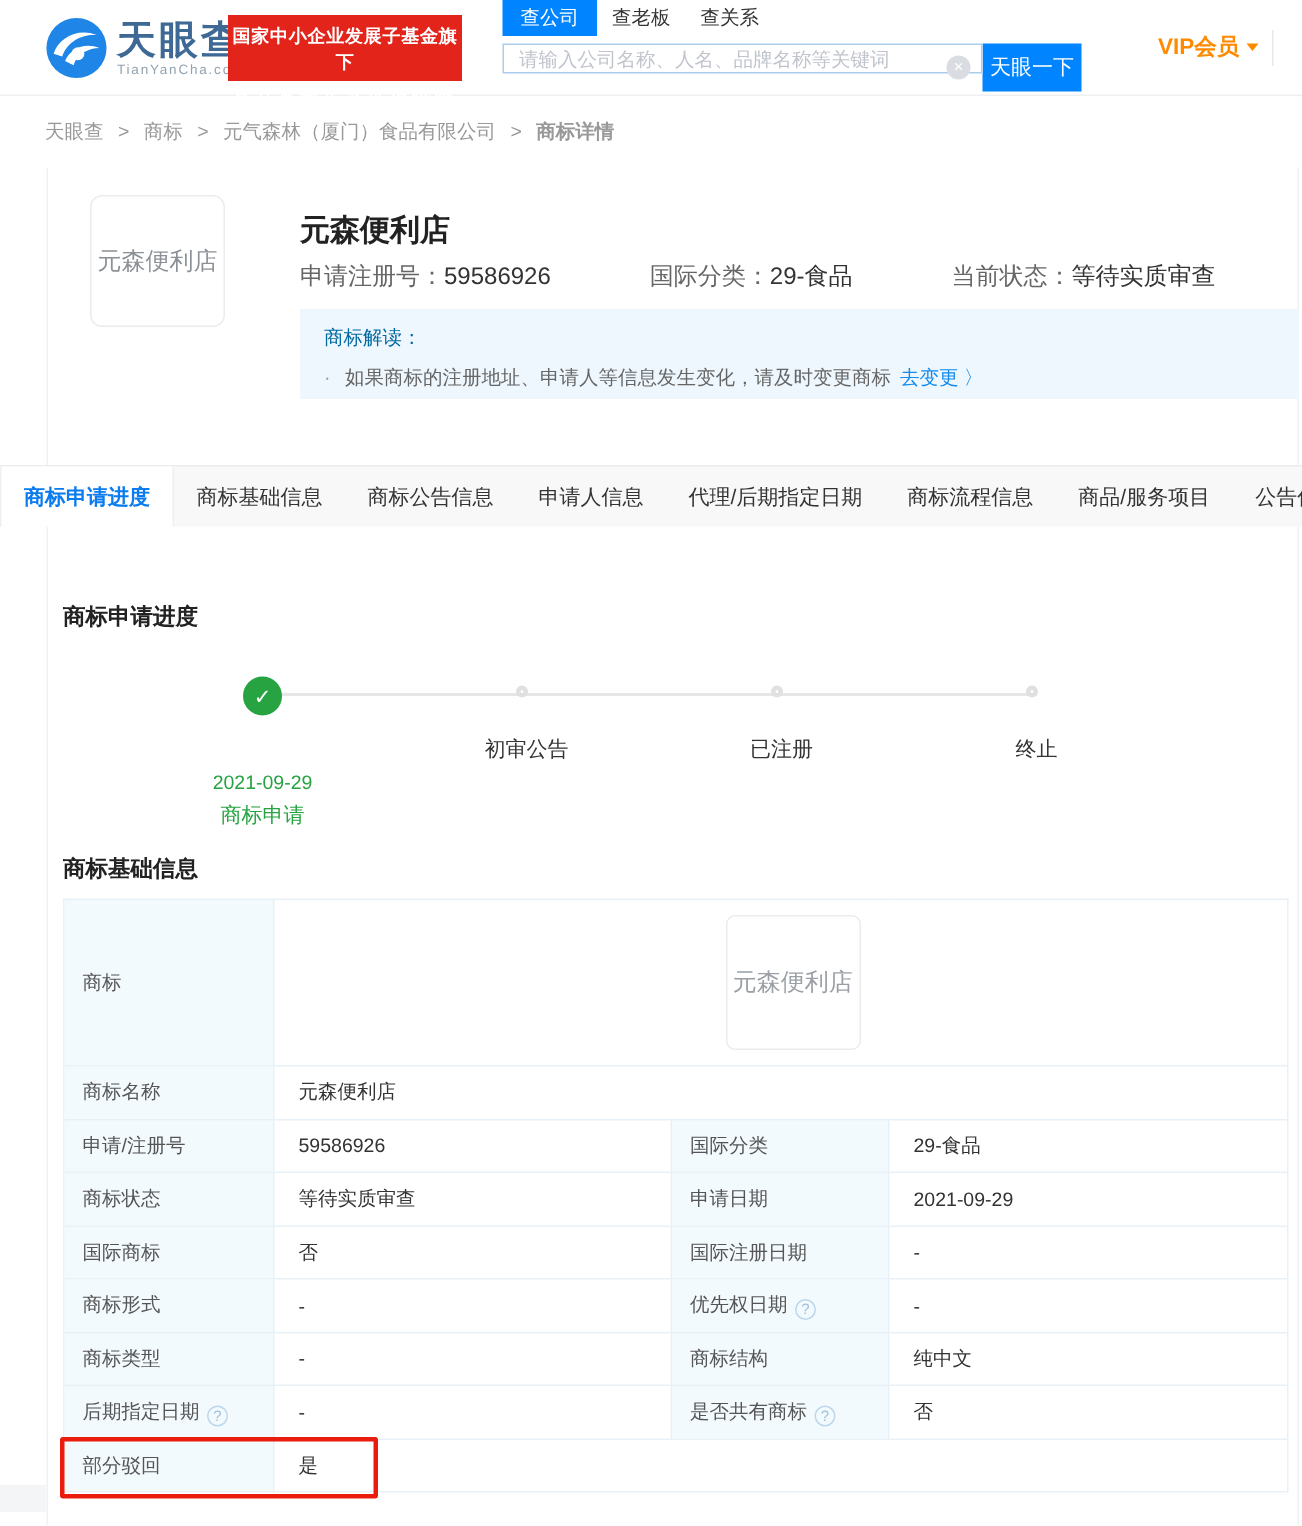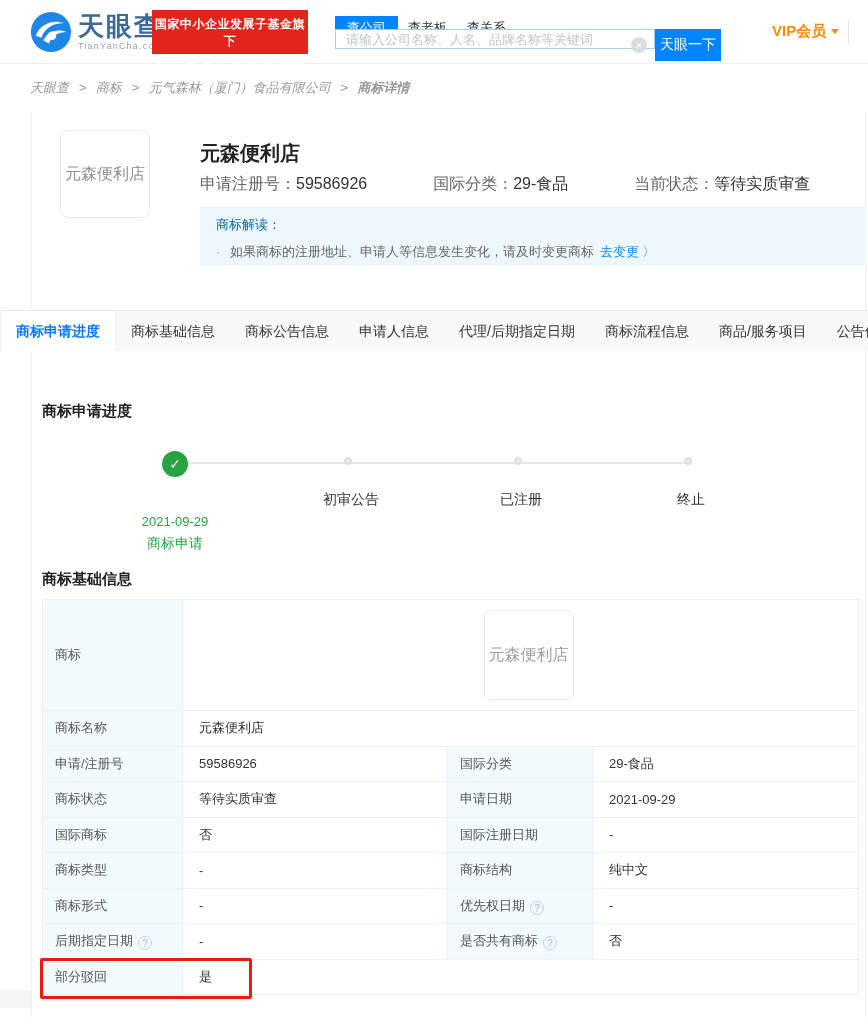--- a/index.html
+++ b/index.html
@@ -11,33 +11,33 @@
   
   .hdr { position:absolute; top:0; left:0; width:868px; height:64px; border-bottom:1px solid #f0f0f0; background:#fff; }
   .logo { position:absolute; left:30px; top:11px; display:flex; align-items:center; }
   .logo svg { width:42px; height:42px; }
   .logo-txt { margin-left:6px; }
   .logo-title { font-size:26px; font-weight:bold; color:#3d6994; letter-spacing:2px; line-height:26px; }
   .logo-domain { font-size:9px; color:#93a3b1; letter-spacing:1.2px; margin-top:2px; }
   .badge { position:absolute; left:152px; top:10px; width:156px; height:44px; background:#e2241b; color:#fff; text-align:center; padding-top:6px; }
   .badge-l1 { font-size:12px; font-weight:bold; letter-spacing:0.5px; }
   .badge-l2 { font-size:12px; font-weight:bold; letter-spacing:3px; margin-top:3px; }
-  .stabs { position:absolute; left:335px; top:16px; display:flex; align-items:flex-end; font-size:13px; }
+  .stabs { position:absolute; left:335px; top:0; display:flex; align-items:flex-end; font-size:13px; }
   .stab { padding:3px 10px; color:#333; cursor:pointer; }
   .stab.active { background:#0084ff; color:#fff; padding:3px 12px; }
   .sbox { position:absolute; left:335px; top:29px; display:flex; }
   .sinput { width:320px; height:20px; border:1px solid #abcdec; padding:0 28px 0 10px; font-size:13px; color:#333; outline:none; }
   .sinput::placeholder { color:#c0c4cc; }
   .sclear { position:absolute; left:296px; top:8px; width:16px; height:16px; border-radius:50%; background:#d9dde1; color:#fff; font-size:11px; line-height:16px; text-align:center; cursor:pointer; }
   .sbtn { width:66px; height:32px; background:#0084ff; color:#fff; border:none; font-size:14px; cursor:pointer; font-family:"Liberation Sans",sans-serif; }
   .vip { position:absolute; left:772px; top:22px; color:#ff8a00; font-size:15px; font-weight:bold; display:flex; align-items:center; cursor:pointer; }
   .caret { width:0; height:0; border-left:4px solid transparent; border-right:4px solid transparent; border-top:5px solid #ff8a00; margin-left:5px; }
   .hdr-div { position:absolute; left:848px; top:20px; width:1px; height:24px; background:#e8e8e8; }
   
-  .crumbs { position:absolute; top:65px; left:0; width:868px; height:45px; line-height:45px; padding-left:30px; font-size:13px; color:#999;font-style:italic; }
+  .crumbs { position:absolute; top:65px; left:0; width:868px; height:45px; line-height:45px; padding-left:30px; font-size:13px; color:#999; }
   .crumbs span { color:#999; }
   .crumb-sep { margin:0 6px; color:#bbb; }
   .crumb-cur { color:#333; font-weight:bold; }
   
   .edge-l { position:absolute; left:31px; top:112px; bottom:0; width:1px; background:#f1f1f1; }
   .edge-r { position:absolute; left:865px; top:112px; bottom:0; width:1px; background:#f1f1f1; }
   .corner-gray { position:absolute; left:0; top:990px; width:31px; height:18px; background:#f4f5f6; }
   
   .tm-thumb { position:absolute; left:60px; top:130px; width:90px; height:88px; border:1px solid #ececec; border-radius:8px; display:flex; align-items:center; justify-content:center; font-size:16px; color:#8b9196; background:#fff; }
   .tm-title { position:absolute; left:200px; top:140px; font-size:20px; font-weight:bold; color:#222; }
@@ -212,32 +212,32 @@
     <td class="lbl">申请日期</td>
     <td class="val">2021-09-29</td>
   </tr>
   <tr class="row-std">
     <td class="lbl">国际商标</td>
     <td class="val">否</td>
     <td class="lbl">国际注册日期</td>
     <td class="val">-</td>
   </tr>
   <tr class="row-std">
+    <td class="lbl">商标形式</td>
+    <td class="val">-</td>
+    <td class="lbl"><span>优先权日期</span><span class="help">?</span></td>
+    <td class="val">-</td>
+  </tr>
+  <tr class="row-std">
     <td class="lbl">商标类型</td>
     <td class="val">-</td>
     <td class="lbl">商标结构</td>
     <td class="val">纯中文</td>
   </tr>
   <tr class="row-std">
-    <td class="lbl">商标形式</td>
-    <td class="val">-</td>
-    <td class="lbl"><span>优先权日期</span><span class="help">?</span></td>
-    <td class="val">-</td>
-  </tr>
-  <tr class="row-std">
     <td class="lbl"><span>后期指定日期</span><span class="help">?</span></td>
     <td class="val">-</td>
     <td class="lbl"><span>是否共有商标</span><span class="help">?</span></td>
     <td class="val">否</td>
   </tr>
   <tr class="row-std">
     <td class="lbl">部分驳回</td>
     <td class="val" colspan="3">是</td>
   </tr>
 </tbody>

